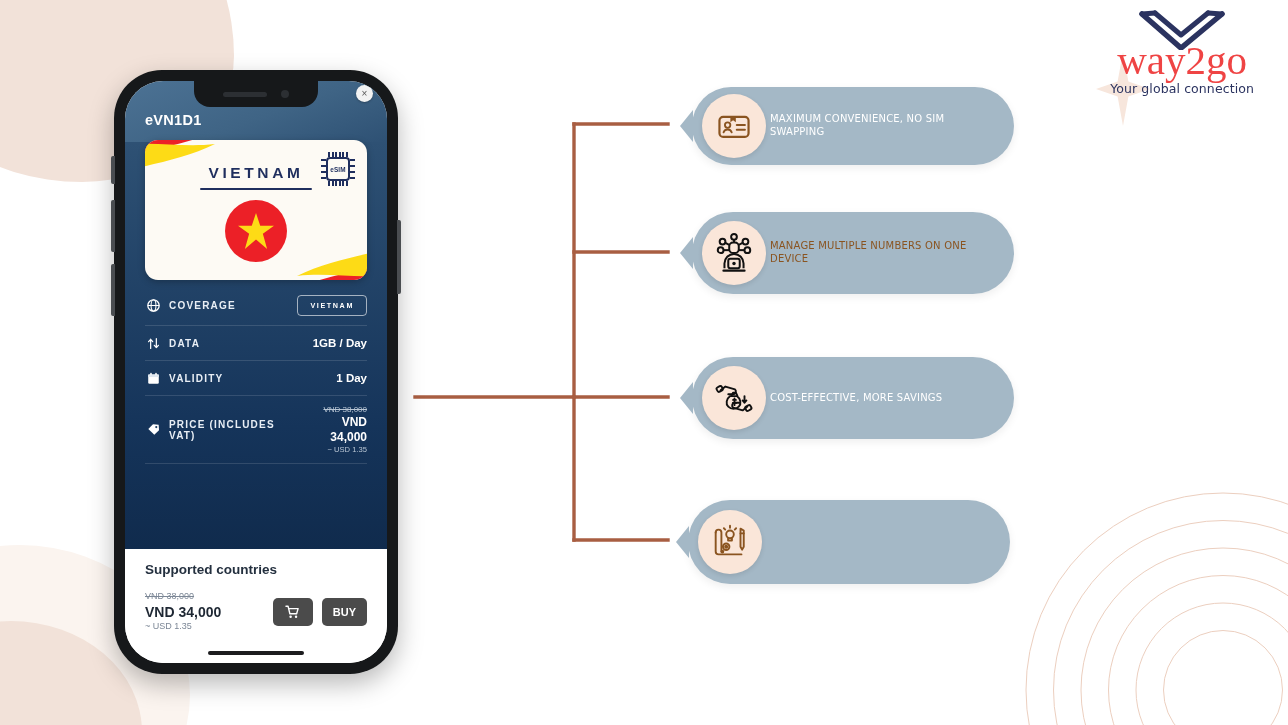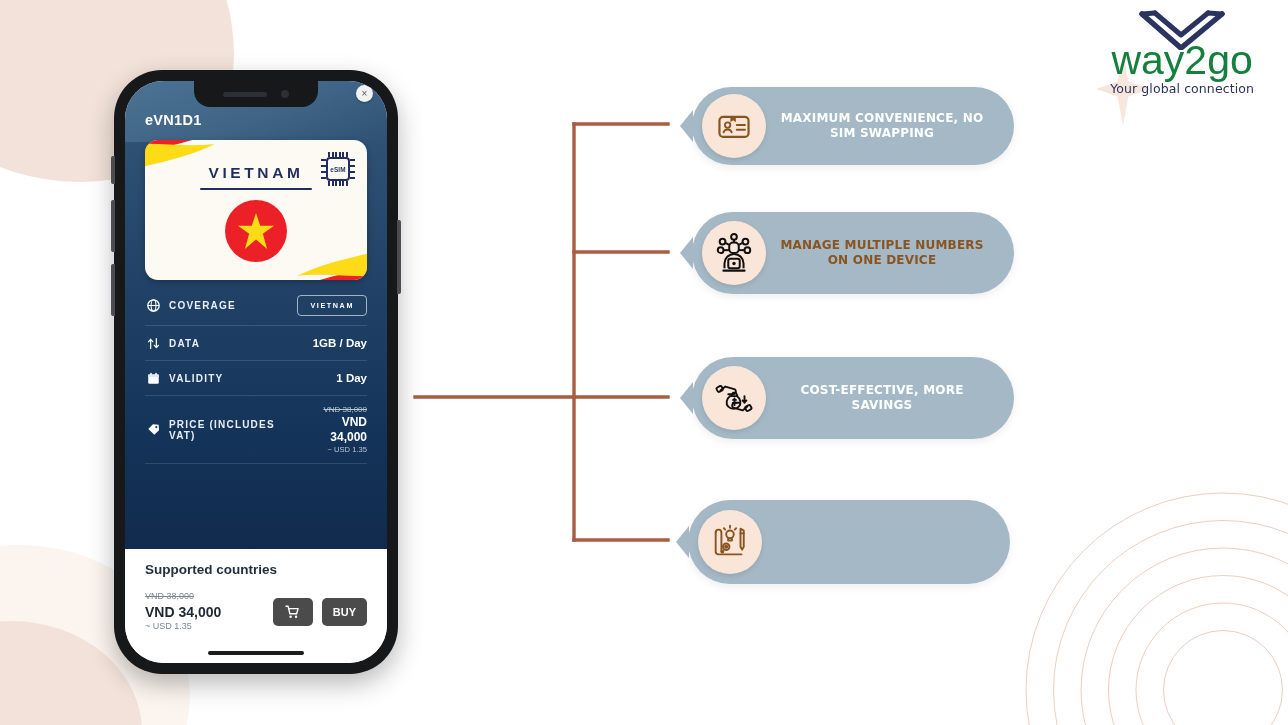--- a/index.html
+++ b/index.html
@@ -48,23 +48,23 @@
     left: 1096px; top: 52px;
     width: 54px; height: 74px;
     background: #f7e6dc;
     clip-path: polygon(50% 0%, 60% 40%, 100% 50%, 60% 60%, 50% 100%, 40% 60%, 0% 50%, 40% 40%);
   }
 
   
   .logo { position: absolute; right: 34px; top: 4px; z-index: 6; text-align: center; }
   .logo-mark { display:block; margin: 0 auto; }
   .logo-word {
-    font-size: 41px; letter-spacing: 0px; color: #15803d;
+    font-size: 41px; letter-spacing: 0px; color: #ef4444;
     font-weight: 400; line-height: 1; margin-top: -10px;
-    font-family: Liberation Sans, sans-serif;
+    font-family: Liberation Serif, serif;
   }
   .logo-tag {
     font-size: 12.5px; color: #2b3360; letter-spacing: .1px;
     font-family: "DejaVu Sans", sans-serif;
   }
 
   
   .connectors { position: absolute; inset: 0; z-index: 2; pointer-events: none; }
 
   
@@ -252,22 +252,22 @@
     border-bottom: 16px solid transparent;
     border-right: 13px solid #a4b8c6;
   }
   .pill-ico {
     width: 64px; height: 64px; border-radius: 50%;
     background: #fae6d9; flex: none;
     display: flex; align-items: center; justify-content: center;
     box-shadow: 0 2px 5px rgba(0,0,0,.10);
   }
   .pill-text {
-    flex: 1; text-align: center;
-    font-size: 12px; font-weight: 700; line-height: 1.28;
+    flex: 1; text-align: left;
+    font-size: 10px; font-weight: 400; line-height: 1.28;
     letter-spacing: .2px; padding: 0 4px;
     font-family: "DejaVu Sans", sans-serif;
   }
   .pill-text.light { color: #ffffff; }
   .pill-text.dark  { color: #8a5420; }
 </style>
 </head>
 <body>
 
 <div class="bg">

